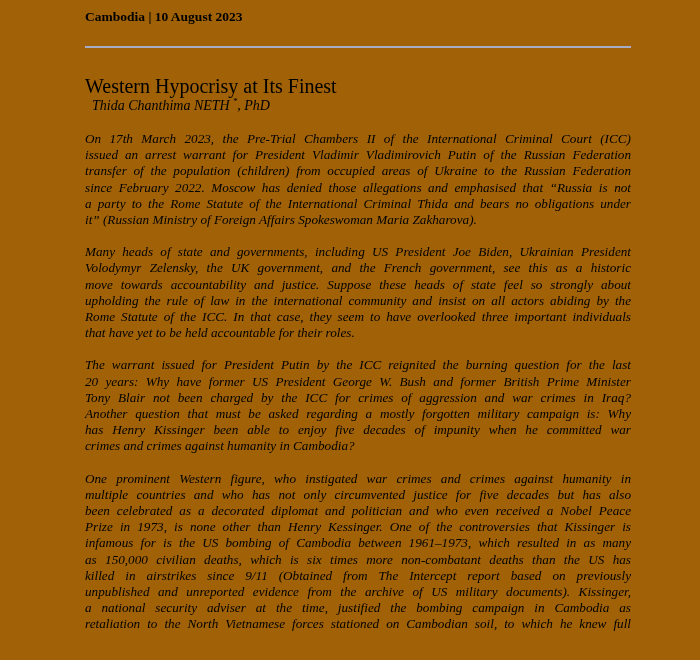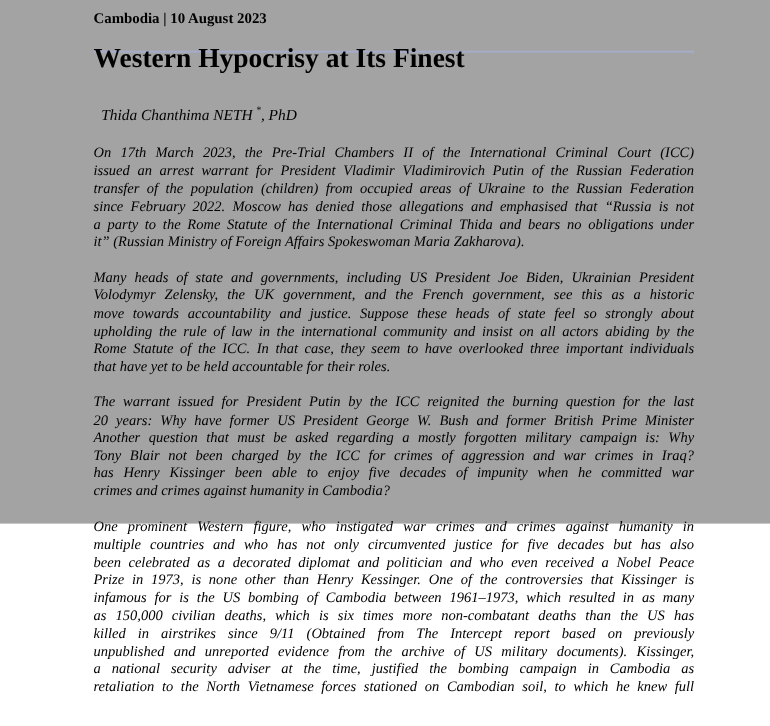--- a/index.html
+++ b/index.html
@@ -7,47 +7,47 @@
     width: 700px;
     height: 660px;
     background: #ffffff;
     overflow: hidden;
     font-family: "Liberation Serif", serif;
     color: #000000;
   }
   .page {
     position: relative;
     width: 700px;
-    height: 476px;
-    background: #a3a3a3;
+    height: 660px;
+    background: #a16207;
   }
   .kicker {
     position: absolute;
     top: 9px;
     left: 85px;
     width: 546px;
     font-weight: bold;
     font-size: 13.5px;
     line-height: 16px;
   }
   .rule {
     position: absolute;
     top: 46px;
     left: 85px;
     width: 546px;
     height: 0;
     border-top: 2px solid #a6abc6;
   }
   .title {
     position: absolute;
-    top: 42px;
+    top: 74px;
     left: 85px;
     width: 546px;
-    font-weight: bold;
-    font-size: 25px;
+    font-weight: normal;
+    font-size: 20px;
     line-height: 24px;
   }
   .byline {
     position: absolute;
     top: 97px;
     left: 92px;
     width: 546px;
     font-style: italic;
     font-size: 14px;
     line-height: 18px;
@@ -103,22 +103,22 @@
         <div class="pline">Many heads of state and governments, including US President Joe Biden, Ukrainian President</div>
         <div class="pline">Volodymyr Zelensky, the UK government, and the French government, see this as a historic</div>
         <div class="pline">move towards accountability and justice. Suppose these heads of state feel so strongly about</div>
         <div class="pline">upholding the rule of law in the international community and insist on all actors abiding by the</div>
         <div class="pline">Rome Statute of the ICC. In that case, they seem to have overlooked three important individuals</div>
         <div class="pline endline">that have yet to be held accountable for their roles.</div>
       </div>
       <div class="paragraph">
         <div class="pline">The warrant issued for President Putin by the ICC reignited the burning question for the last</div>
         <div class="pline">20 years: Why have former US President George W. Bush and former British Prime Minister</div>
+        <div class="pline">Tony Blair not been charged by the ICC for crimes of aggression and war crimes in Iraq?</div>
         <div class="pline">Another question that must be asked regarding a mostly forgotten military campaign is: Why</div>
-        <div class="pline">Tony Blair not been charged by the ICC for crimes of aggression and war crimes in Iraq?</div>
         <div class="pline">has Henry Kissinger been able to enjoy five decades of impunity when he committed war</div>
         <div class="pline endline">crimes and crimes against humanity in Cambodia?</div>
       </div>
       <div class="paragraph">
         <div class="pline">One prominent Western figure, who instigated war crimes and crimes against humanity in</div>
         <div class="pline">multiple countries and who has not only circumvented justice for five decades but has also</div>
         <div class="pline">been celebrated as a decorated diplomat and politician and who even received a Nobel Peace</div>
         <div class="pline">Prize in 1973, is none other than Henry Kessinger. One of the controversies that Kissinger is</div>
         <div class="pline">infamous for is the US bombing of Cambodia between 1961–1973, which resulted in as many</div>
         <div class="pline">as 150,000 civilian deaths, which is six times more non-combatant deaths than the US has</div>

